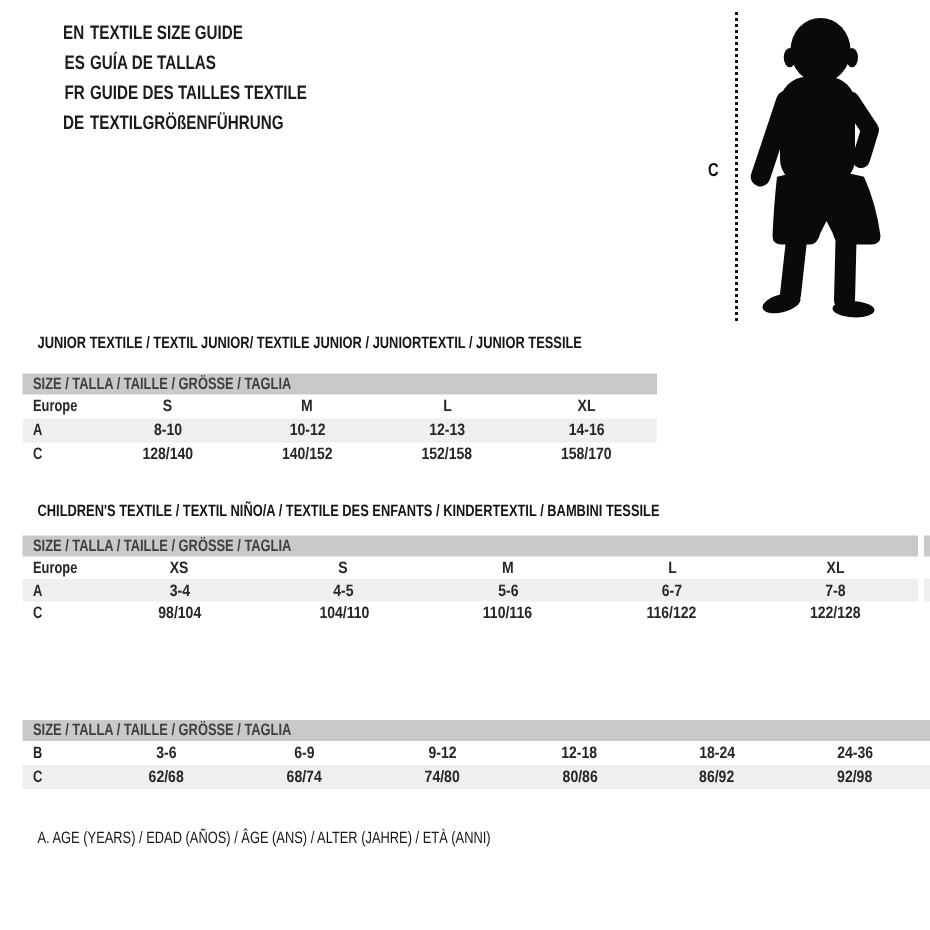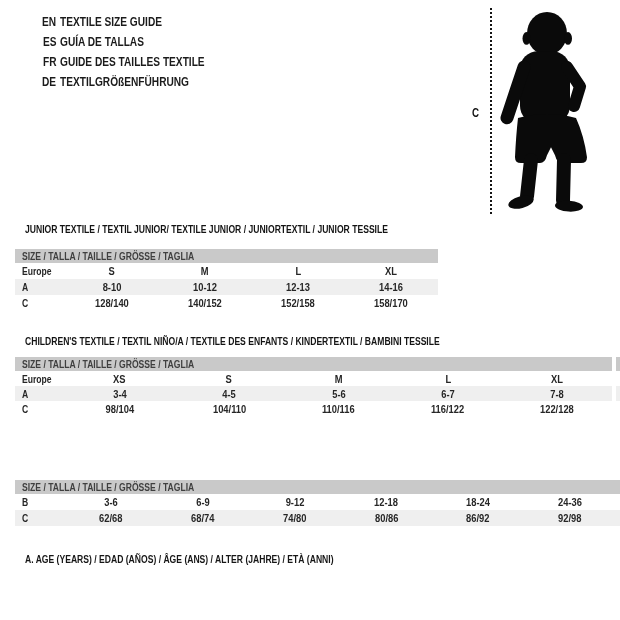--- a/index.html
+++ b/index.html
@@ -44,21 +44,21 @@
 
   
   .sliver{position:absolute;left:616px;width:4px;}
   .sv1{top:357px;height:14px;background:#c9c9c9;}
   .sv2{top:386px;height:15px;background:#efefef;}
   .sv3{top:480px;height:14px;background:#c9c9c9;}
   .sv4{top:510px;height:16px;background:#efefef;}
 
   
   .footnotes{position:absolute;left:25px;top:550px;}
-  .footnote{height:19.5px;line-height:19.5px;font-size:11px;font-weight:bold;color:#161616;}
+  .footnote{height:19.5px;line-height:19.5px;font-size:11px;font-weight:normal;color:#161616;}
 </style>
 </head>
 <body>
 
 <div class="page">
 
   <div class="langs">
     <div class="lang-row">
       <span class="lang-code"><span class="cond">EN</span></span>
       <span class="cond">TEXTILE SIZE GUIDE</span>

